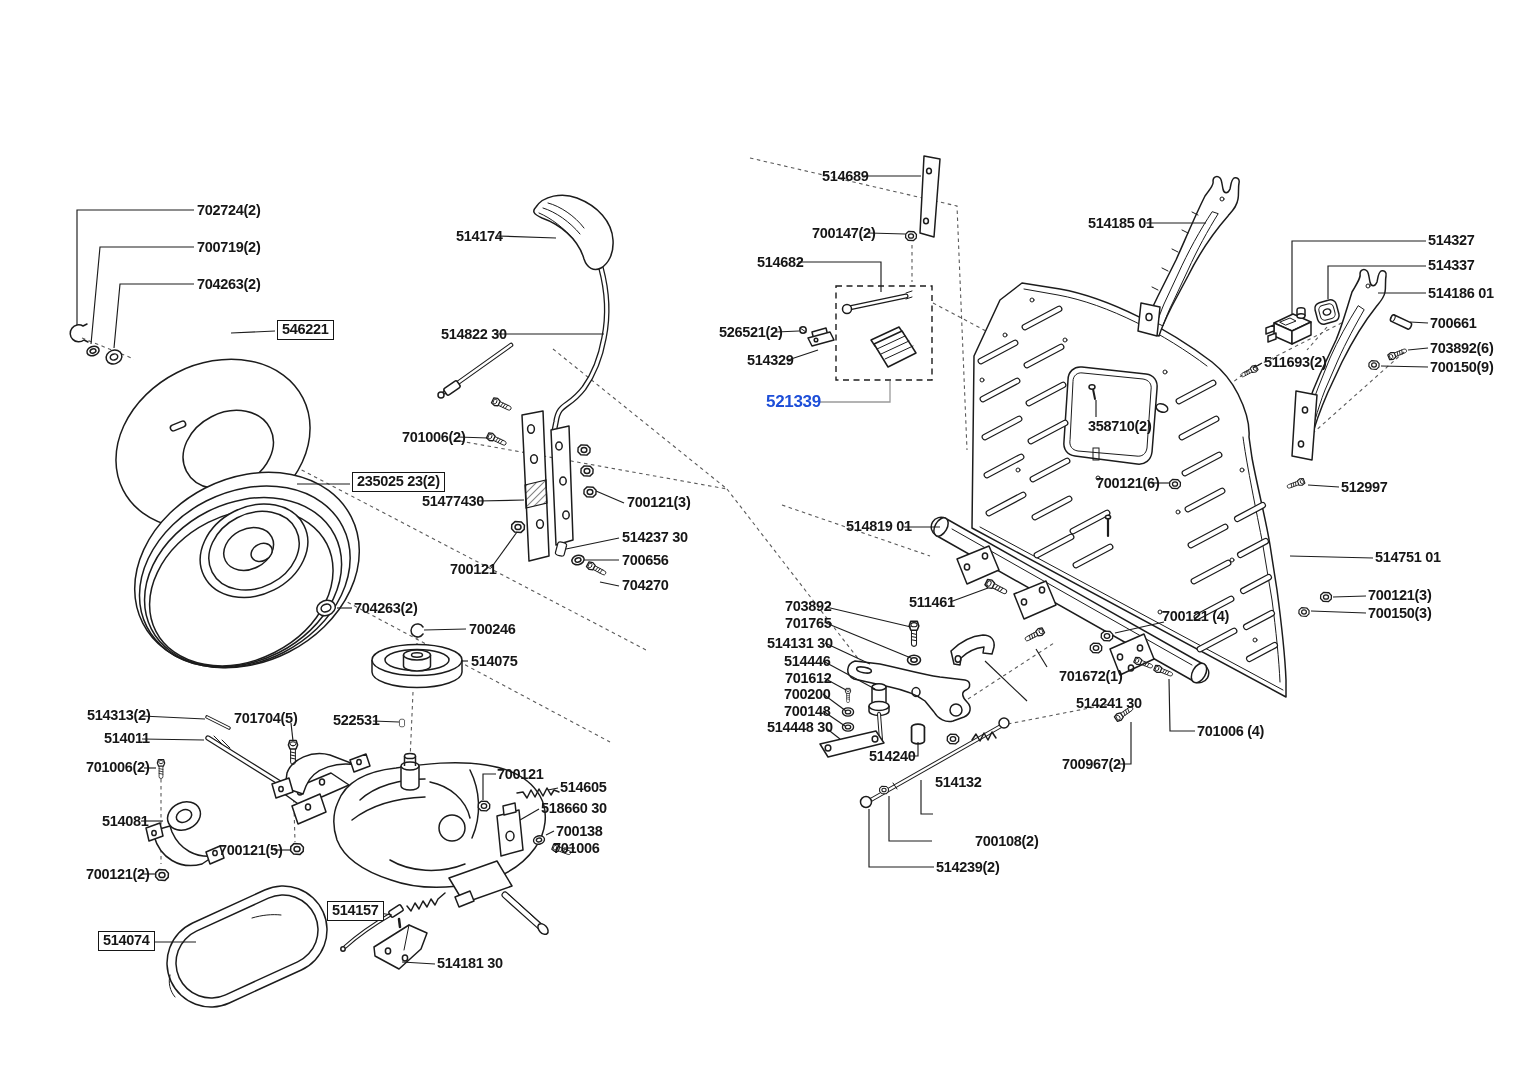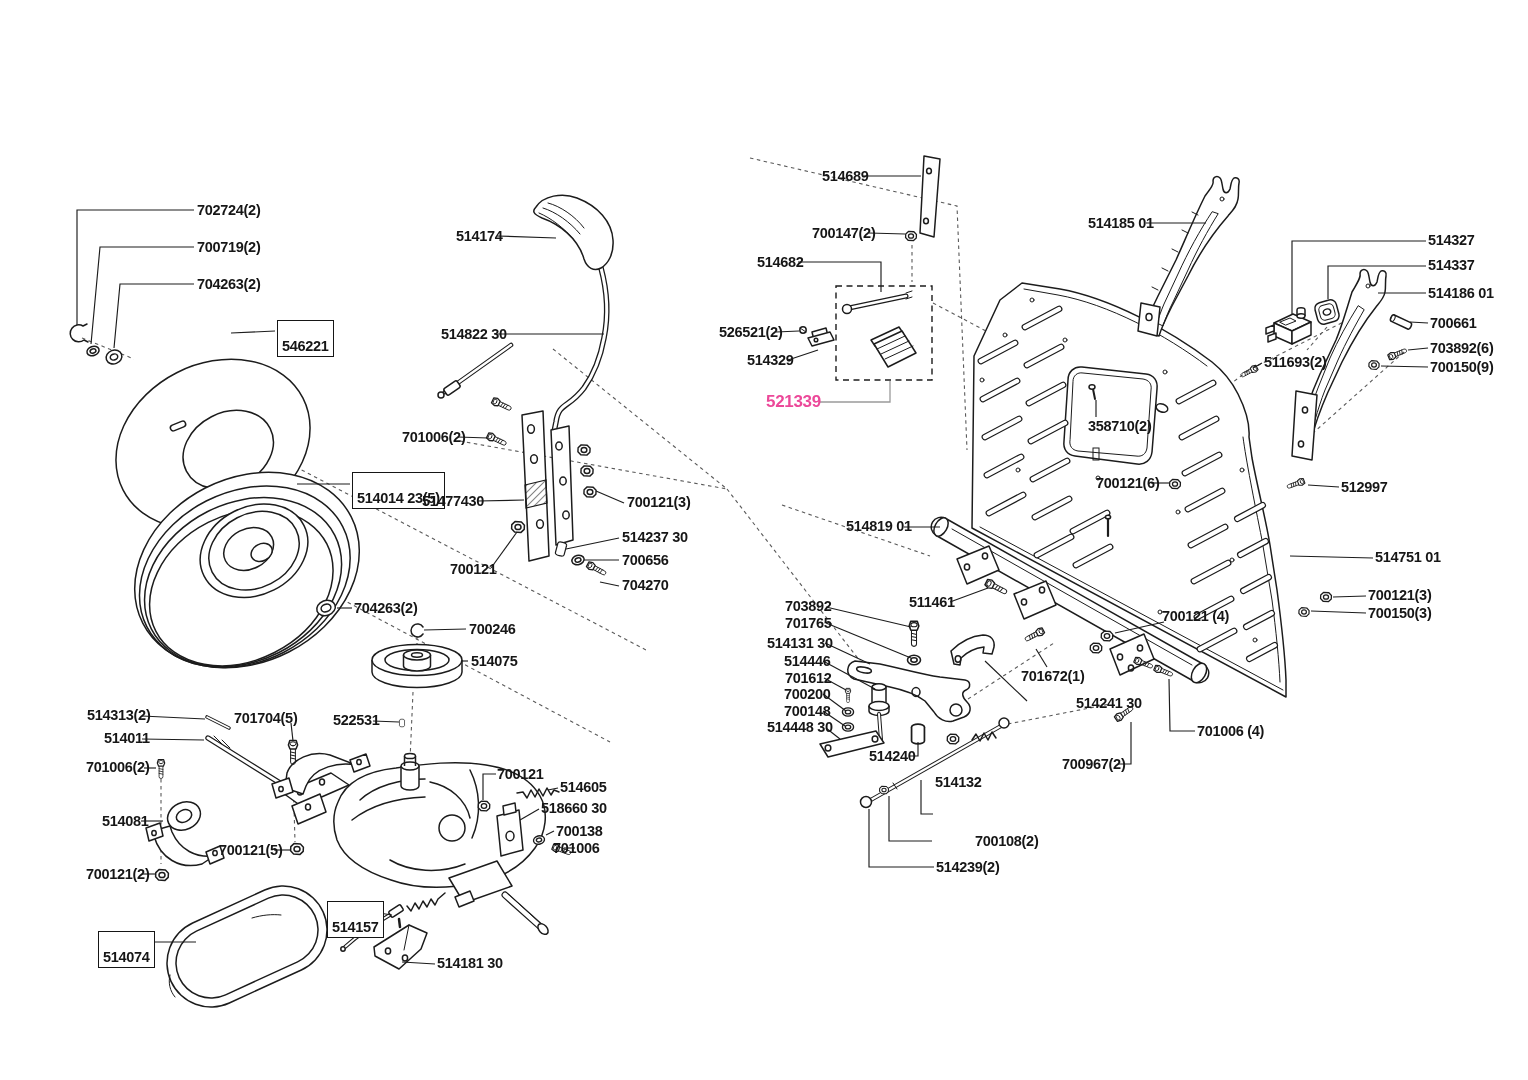--- a/index.html
+++ b/index.html
@@ -2,22 +2,22 @@
 <html><head>
 <meta charset="utf-8">
 <style>
   html,body{margin:0;padding:0;background:#fff;}
   #stage{position:relative;width:1528px;height:1080px;background:#fff;overflow:hidden;
          font-family:"Liberation Sans", sans-serif;}
   #art,#leader-layer{position:absolute;left:0;top:0;}
   #leader-layer{pointer-events:none;}
   .lbl{position:absolute;font-weight:bold;font-size:14.5px;line-height:1.05;color:#161616;
        white-space:nowrap;letter-spacing:-0.3px;}
-  .lbl.boxed{border:1.7px solid #161616;padding:18px 4px 2px;background:#fff;}
-  .lbl.gray{color:#ec4899;font-size:17px;}
+  .lbl.boxed{border:1.7px solid #161616;padding:1px 4px 2px;background:#fff;}
+  .lbl.gray{color:#1d4ed8;font-size:17px;}
   
   .ln{fill:none;stroke:#1c1c1c;stroke-width:1.5;stroke-linecap:round;stroke-linejoin:round;}
   .thin{fill:none;stroke:#1c1c1c;stroke-width:1;stroke-linecap:round;}
   .fw{fill:#fff;stroke:#1c1c1c;stroke-width:1.5;stroke-linejoin:round;}
   .bk{fill:none;stroke:#1c1c1c;stroke-linecap:round;}
   .wt{fill:none;stroke:#fff;stroke-linecap:round;}
   .dsh{fill:none;stroke:#5a5a5a;stroke-width:1.1;stroke-dasharray:3.5 3.5;}
   .dshbox{fill:none;stroke:#1c1c1c;stroke-width:1.4;stroke-dasharray:6 4.5;}
   .leader{fill:none;stroke:#1c1c1c;stroke-width:1.15;}
   .leader.gray{stroke:#9a9a9a;stroke-width:1.3;}
@@ -482,21 +482,21 @@
       <polyline points="934,867 869,867 869,809" class="leader"></polyline>
     </svg>
 
 <div class="lbl" style="left: 197px; top: 203px;">702724(2)</div>
     <div class="lbl" style="left: 197px; top: 240px;">700719(2)</div>
     <div class="lbl" style="left: 197px; top: 277px;">704263(2)</div>
     <div class="lbl boxed" style="left: 277px; top: 320px;">546221</div>
     <div class="lbl" style="left: 456px; top: 229px;">514174</div>
     <div class="lbl" style="left: 441px; top: 327px;">514822 30</div>
     <div class="lbl" style="left: 402px; top: 430px;">701006(2)</div>
-    <div class="lbl boxed" style="left: 352px; top: 472px;">514014 23(5)</div>
+    <div class="lbl boxed" style="left: 352px; top: 472px;">235025 23(2)</div>
     <div class="lbl" style="left: 422px; top: 494px;">51477430</div>
     <div class="lbl" style="left: 627px; top: 495px;">700121(3)</div>
     <div class="lbl" style="left: 622px; top: 530px;">514237 30</div>
     <div class="lbl" style="left: 622px; top: 553px;">700656</div>
     <div class="lbl" style="left: 622px; top: 578px;">704270</div>
     <div class="lbl" style="left: 450px; top: 562px;">700121</div>
     <div class="lbl" style="left: 354px; top: 601px;">704263(2)</div>
     <div class="lbl" style="left: 469px; top: 622px;">700246</div>
     <div class="lbl" style="left: 471px; top: 654px;">514075</div>
     <div class="lbl" style="left: 333px; top: 713px;">522531</div>
@@ -539,21 +539,21 @@
     <div class="lbl" style="left: 1162px; top: 609px;">700121 (4)</div>
     <div class="lbl" style="left: 785px; top: 599px;">703892</div>
     <div class="lbl" style="left: 785px; top: 616px;">701765</div>
     <div class="lbl" style="left: 767px; top: 636px;">514131 30</div>
     <div class="lbl" style="left: 784px; top: 654px;">514446</div>
     <div class="lbl" style="left: 785px; top: 671px;">701612</div>
     <div class="lbl" style="left: 784px; top: 687px;">700200</div>
     <div class="lbl" style="left: 784px; top: 704px; text-align: right;">700148</div>
     <div class="lbl" style="left: 767px; top: 720px;">514448 30</div>
     <div class="lbl" style="left: 909px; top: 595px;">511461</div>
-    <div class="lbl" style="left: 1021px; top: 669px;">701672(1)</div>
+    <div class="lbl" style="left: 1059px; top: 669px;">701672(1)</div>
     <div class="lbl" style="left: 1028px; top: 696px; margin-left: 48px;">514241 30</div>
     <div class="lbl" style="left: 869px; top: 749px;">514240</div>
     <div class="lbl" style="left: 1062px; top: 757px;">700967(2)</div>
     <div class="lbl" style="left: 1197px; top: 724px;">701006 (4)</div>
     <div class="lbl" style="left: 935px; top: 767px; margin-top: 8px;">514132</div>
     <div class="lbl" style="left: 934px; top: 834px; margin-left: 41px;">700108(2)</div>
     <div class="lbl" style="left: 936px; top: 860px;">514239(2)</div>
   </div>
 
 </body></html>

